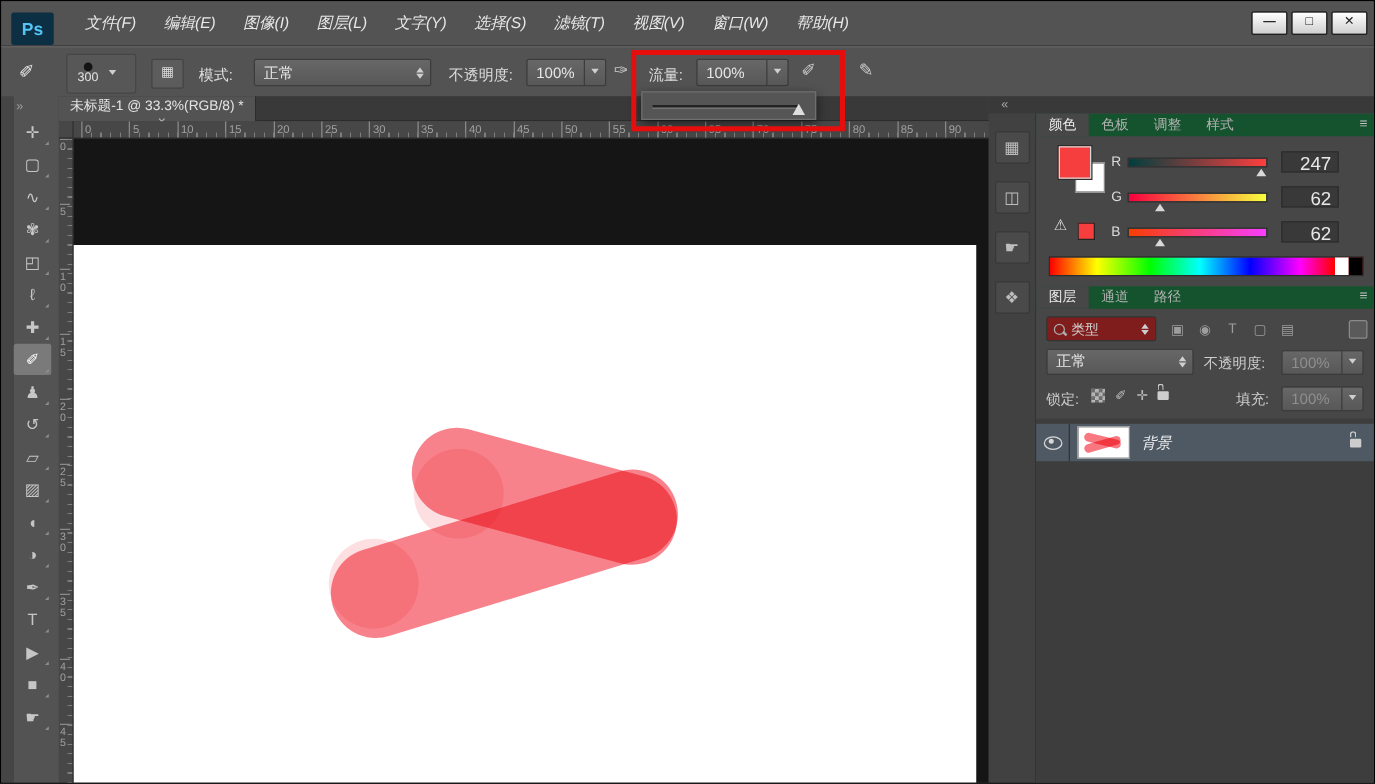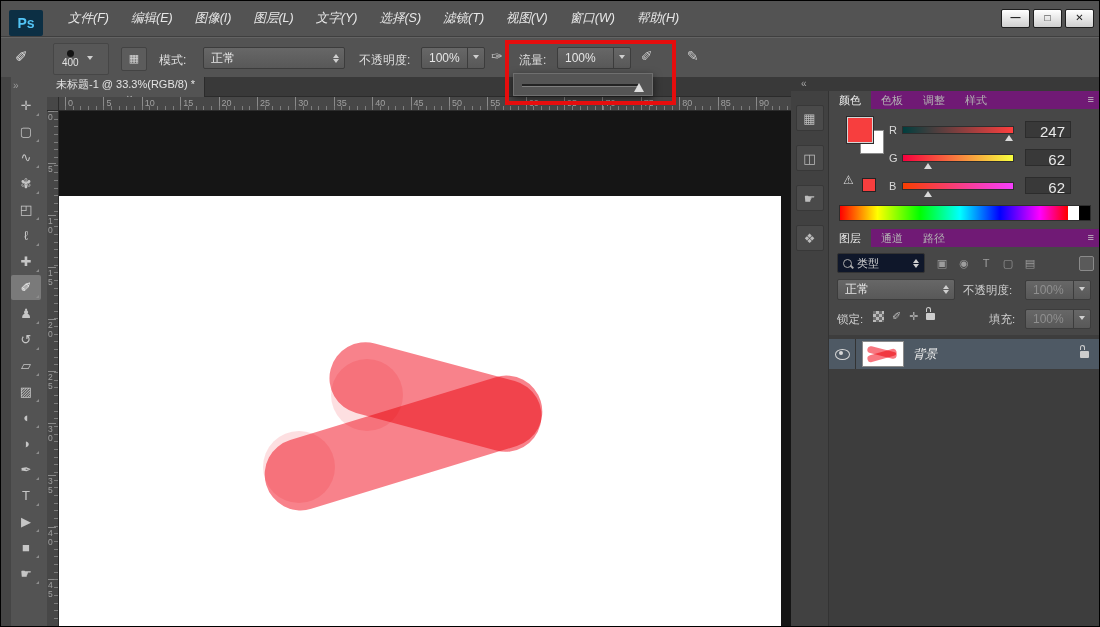--- a/index.html
+++ b/index.html
@@ -59,21 +59,21 @@
   .flow-popup{position:absolute;left:512px;top:72px;width:140px;height:23px;background:#555555;border:1px solid #6f6f6f;box-shadow:0 3px 9px rgba(0,0,0,0.55);z-index:40;box-sizing:border-box;}
   .flow-track{position:absolute;left:8px;right:14px;top:10px;height:2px;background:#232323;box-shadow:0 1px 0 rgba(255,255,255,0.25);}
   .flow-thumb{position:absolute;right:8px;top:4px;width:0;height:0;border:5px solid transparent;border-bottom:9px solid #dedede;}
   .red-box{position:absolute;left:504px;top:39px;width:163px;height:57px;border:4px solid #e60d0d;z-index:60;pointer-events:none;}
   
   .dock-top{position:absolute;left:790px;top:76px;width:310px;height:14px;background:#393939;}
   .dock-collapse{position:absolute;left:800px;top:77px;font-size:10px;color:#a5a5a5;z-index:2;}
   .panel-strip{position:absolute;left:790px;top:90px;width:38px;height:537px;background:#414141;border-right:1px solid #333;box-sizing:border-box;display:flex;flex-direction:column;align-items:center;}
   .strip-icon{width:26px;height:24px;margin-top:14px;color:#bdbdbd;font-size:13px;display:flex;align-items:center;justify-content:center;background:#4a4a4a;border:1px solid #383838;border-radius:2px;}
   .panel{position:absolute;left:828px;width:272px;background:#474747;}
-  .ptabs{height:18px;background:#701a75;display:flex;align-items:flex-start;position:relative;}
+  .ptabs{height:18px;background:#14532d;display:flex;align-items:flex-start;position:relative;}
   .ptab{padding:0 10px;font-size:11px;color:#b2b2b2;line-height:18px;}
   .ptab.active{background:#474747;color:#ececec;}
   .panel-menu{position:absolute;right:7px;top:2px;font-size:11px;color:#c4c4c4;}
   .color-body{position:relative;height:120px;}
   .fg-swatch{position:absolute;left:18px;top:8px;width:24px;height:24px;background:#f73e3e;border:1px solid #d6d6d6;box-shadow:0 0 0 1px #2c2c2c;z-index:2;}
   .bg-swatch{position:absolute;left:31px;top:21px;width:22px;height:22px;background:#ffffff;border:1px solid #8a8a8a;z-index:1;}
   .gamut-warn{position:absolute;left:14px;top:64px;font-size:12px;color:#dcdcdc;}
   .gamut-swatch{position:absolute;left:33px;top:69px;width:12px;height:12px;background:#f73e3e;border:1px solid #242424;}
   .crow{position:absolute;left:60px;height:18px;display:flex;align-items:center;}
   .clabel{width:13px;font-size:11px;color:#dadada;}
@@ -81,21 +81,21 @@
   .track-r{background:linear-gradient(to right,#003e3e,#ff3e3e);}
   .track-g{background:linear-gradient(to right,#f7003e,#f7ff3e);}
   .track-b{background:linear-gradient(to right,#f73e00,#f73eff);}
   .cthumb{position:absolute;bottom:-8px;width:0;height:0;border:4px solid transparent;border-bottom:6px solid #d9d9d9;transform:translateX(-4px);}
   .cval{position:absolute;left:196px;width:46px;height:17px;background:#393939;border:1px solid #2c2c2c;box-sizing:border-box;font-size:15px;color:#e8e8e8;text-align:right;padding:1px 5px 0 0;}
   .spectrum{position:absolute;left:10px;top:96px;width:252px;height:16px;border:1px solid #2e2e2e;box-sizing:border-box;background:linear-gradient(to right,#ff0000 0%,#ffff00 15%,#00ff00 32%,#00ffff 48%,#0000ff 64%,#ff00ff 80%,#ff0000 91%);}
   .spec-white{position:absolute;right:11px;top:0;width:11px;height:14px;background:#ffffff;}
   .spec-black{position:absolute;right:0;top:0;width:11px;height:14px;background:#000000;}
   
   .layers-body{position:relative;height:381px;}
-  .filter-dd{position:absolute;left:8px;top:6px;width:88px;height:20px;background:#0f172a;border:1px solid #333;border-radius:2px;display:flex;align-items:center;box-sizing:border-box;}
+  .filter-dd{position:absolute;left:8px;top:6px;width:88px;height:20px;background:#7f1d1d;border:1px solid #333;border-radius:2px;display:flex;align-items:center;box-sizing:border-box;}
   .mag{width:7px;height:7px;border:1.5px solid #ababab;border-radius:50%;position:relative;margin-left:5px;}
   .mag::after{content:'';position:absolute;width:4px;height:1.5px;background:#ababab;transform:rotate(45deg);right:-3px;bottom:-1px;}
   .filter-dd .dd-val{font-size:11px;padding-left:5px;color:#d2d2d2;}
   .f-icons{position:absolute;left:104px;top:7px;display:flex;gap:4px;}
   .f-icon{width:18px;height:18px;color:#9d9d9d;font-size:11px;display:flex;align-items:center;justify-content:center;}
   .f-toggle{position:absolute;right:7px;top:9px;width:13px;height:13px;background:#5a5a5a;border:1px solid #8a8a8a;border-radius:2px;}
   .blend-dd{left:8px;top:32px;width:118px;height:21px;}
   .l-label{position:absolute;font-size:11.5px;color:#cfcfcf;}
   .dis{color:#8f8f8f !important;}
   .op-dd{left:196px;top:33px;width:66px;height:20px;}
@@ -142,21 +142,21 @@
       <span class="winbtn">□</span>
       <span class="winbtn">✕</span>
     </div>
   </div>
 
   <div class="optionsbar">
     <span class="tool-preview">✐</span>
     <div class="brush-preset">
       <div class="bp-col">
         <span class="bp-dot"></span>
-        <span class="bp-size">400</span>
+        <span class="bp-size">300</span>
       </div>
       <span class="arr-dn"></span>
     </div>
     <div class="toggle-panel-btn">▦</div>
     <span class="ob-label" style="left:158px;">模式:</span>
     <div class="dd" style="left:202px;top:9px;width:142px;">
       <span class="dd-val">正常</span>
       <span class="dd-arrows">
           <span class="arr-up-s"></span>
           <span class="arr-dn-s"></span>

